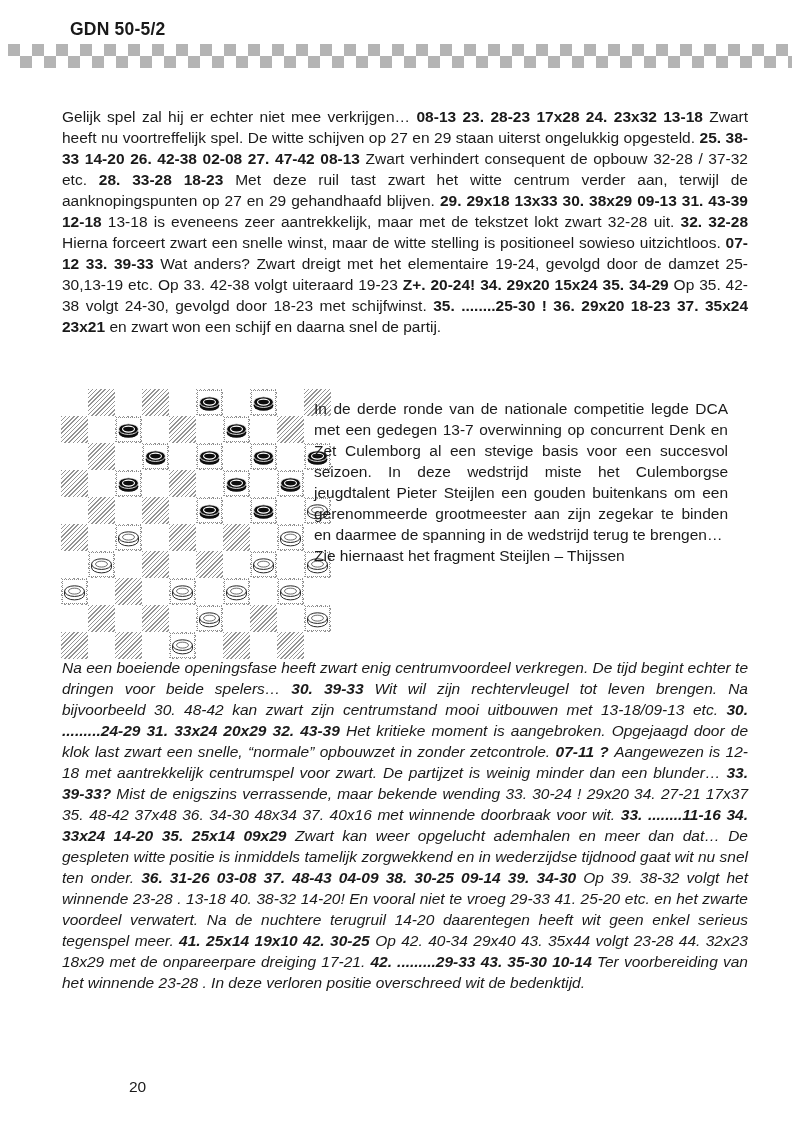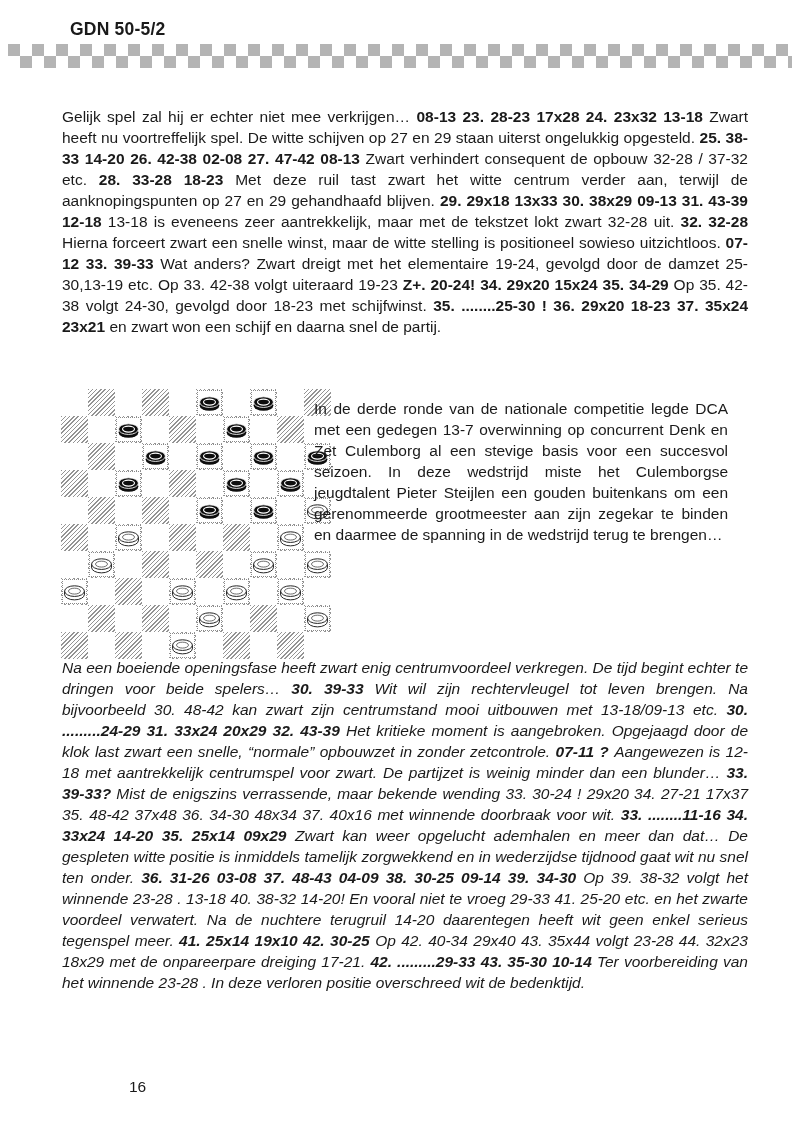--- a/index.html
+++ b/index.html
@@ -406,19 +406,20 @@
       </div>
       <div class="sq light"></div>
       <div class="sq dark"></div>
       <div class="sq light"></div>
       <div class="sq dark"></div>
       <div class="sq light"></div>
     </div>
 
   <div class="side-col">
     <p class="para justify">In de derde ronde van de nationale competitie legde DCA met een gedegen 13-7 overwinning op concurrent Denk en Zet Culemborg al een stevige basis voor een succesvol seizoen.  In deze wedstrijd miste het Culemborgse jeugdtalent Pieter Steijlen een gouden buitenkans om een gerenommeerde grootmeester aan zijn zegekar te binden en daarmee de spanning in de wedstrijd terug te brengen…</p>
+    <p class="para">Zie hiernaast het fragment Steijlen – Thijssen</p>
   </div>
 
   <p class="para para3"><span class="">Na een boeiende openingsfase heeft zwart enig centrumvoordeel verkregen. De tijd begint echter te dringen voor beide spelers… </span><span class="b">30. 39-33 </span><span class="">Wit wil zijn rechtervleugel tot leven brengen. Na bijvoorbeeld 30. 48-42 kan zwart zijn centrumstand mooi uitbouwen met 13-18/09-13 etc. </span><span class="b">30. .........24-29 31. 33x24 20x29 32. 43-39 </span><span class="">Het kritieke moment is aangebroken. Opgejaagd door de klok last zwart een snelle, “normale” opbouwzet in zonder zetcontrole. </span><span class="b">07-11 ? </span><span class="">Aangewezen is 12-18 met aantrekkelijk centrumspel voor zwart. De partijzet is weinig minder dan een blunder… </span><span class="b">33. 39-33? </span><span class="">Mist de enigszins verrassende, maar bekende wending 33. 30-24 ! 29x20 34. 27-21 17x37 35. 48-42 37x48 36. 34-30 48x34 37. 40x16 met winnende doorbraak voor wit. </span><span class="b">33. ........11-16 34. 33x24 14-20 35. 25x14 09x29 </span><span class="">Zwart kan weer opgelucht ademhalen en meer dan dat… De gespleten witte positie is inmiddels tamelijk zorgwekkend en in wederzijdse tijdnood gaat wit nu snel ten onder. </span><span class="b">36. 31-26 03-08 37. 48-43 04-09 38. 30-25 09-14 39. 34-30 </span><span class="">Op 39. 38-32 volgt het winnende 23-28 . 13-18 40. 38-32 14-20! En vooral niet te vroeg 29-33 41. 25-20 etc. en het zwarte voordeel verwatert. Na de nuchtere terugruil 14-20 daarentegen heeft wit geen enkel serieus tegenspel meer. </span><span class="b">41. 25x14 19x10 42. 30-25 </span><span class="">Op 42. 40-34 29x40 43. 35x44 volgt 23-28 44. 32x23 18x29 met de onpareerpare dreiging 17-21. </span><span class="b">42. .........29-33 43. 35-30 10-14 </span><span class="">Ter voorbereiding van het winnende 23-28 . In deze verloren positie overschreed wit de bedenktijd.</span></p>
 
-  <div class="page-number">16</div>
+  <div class="page-number">20</div>
 
 </div>
 
 </body></html>

